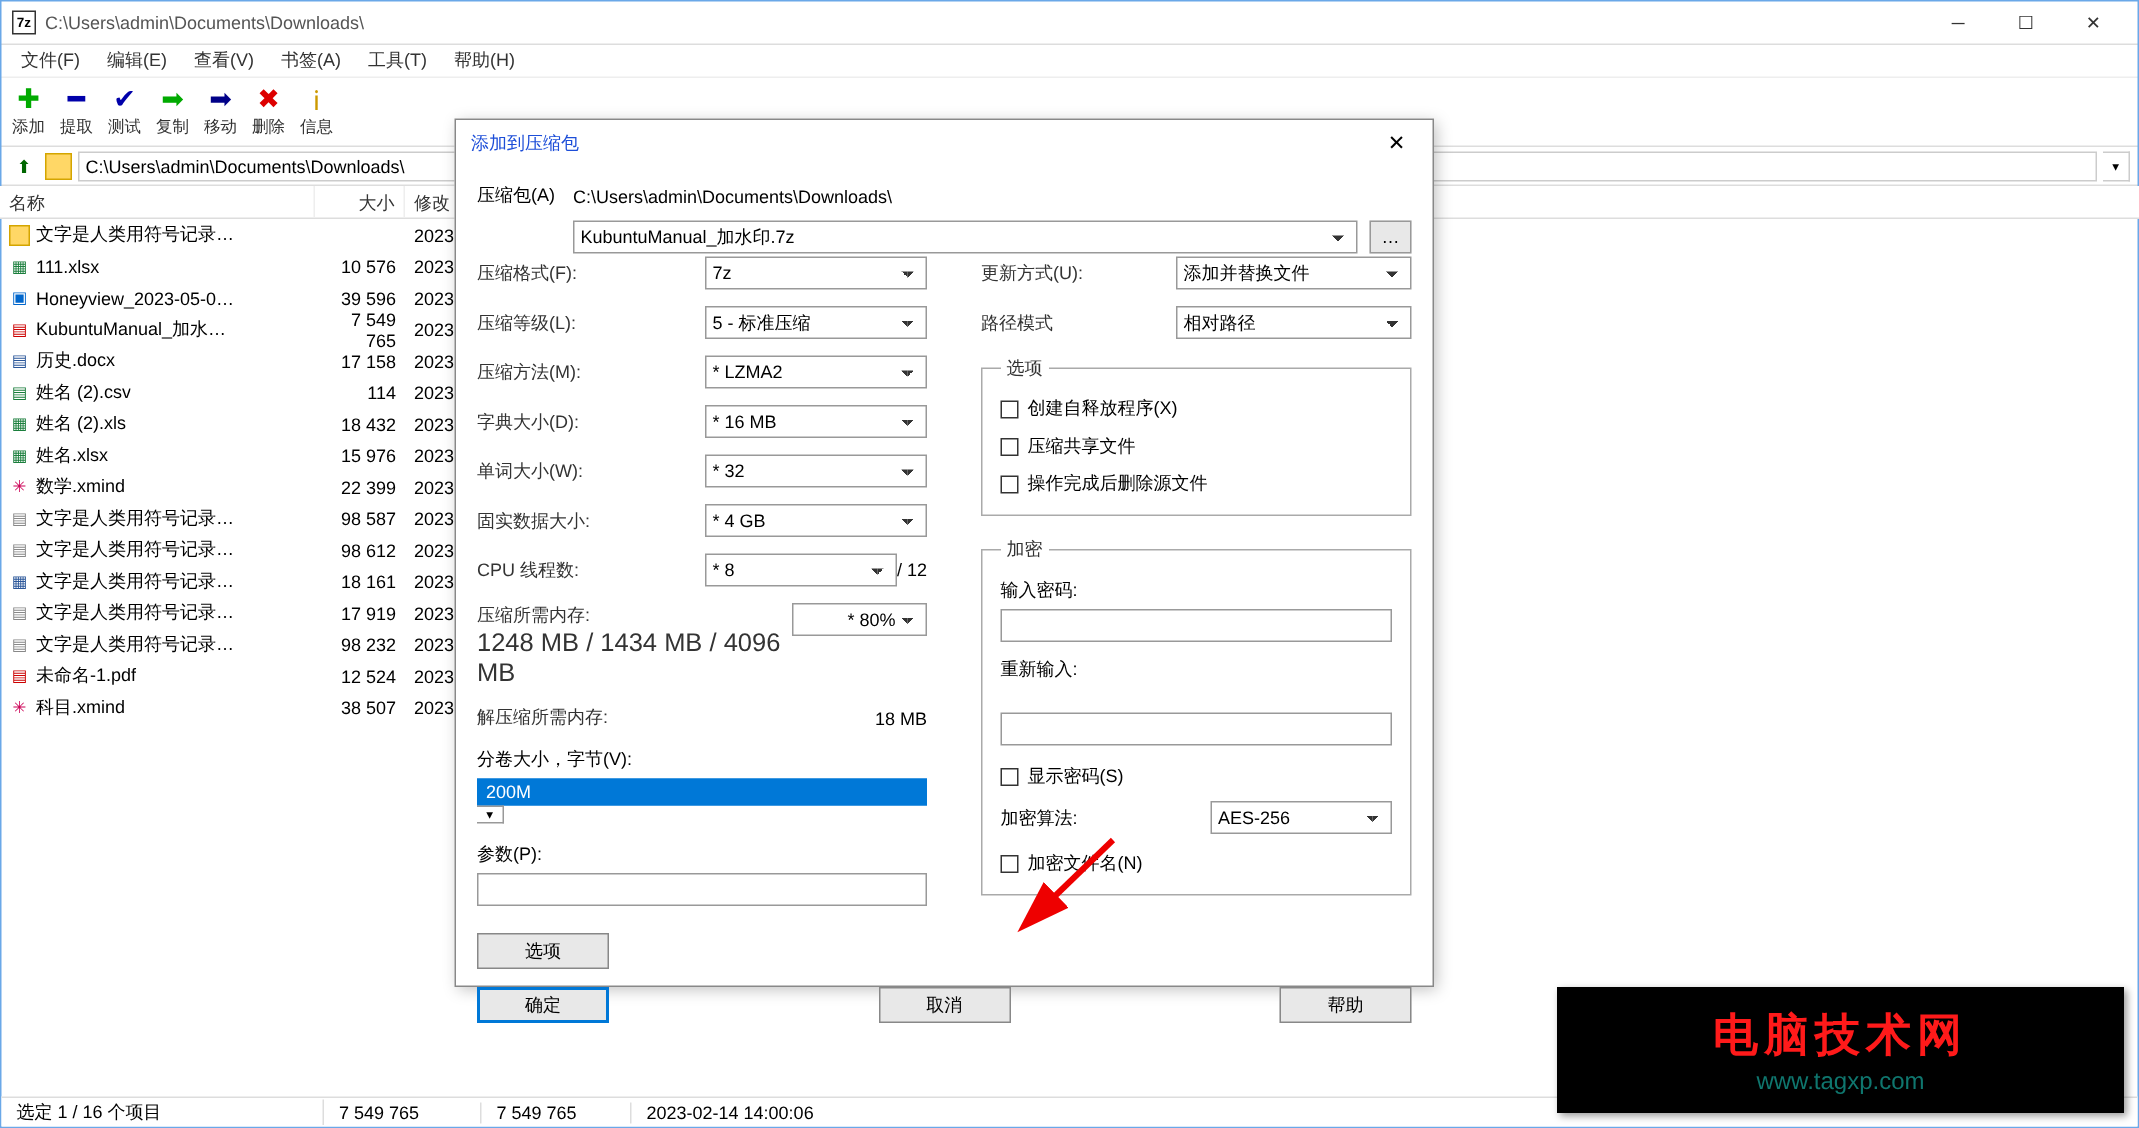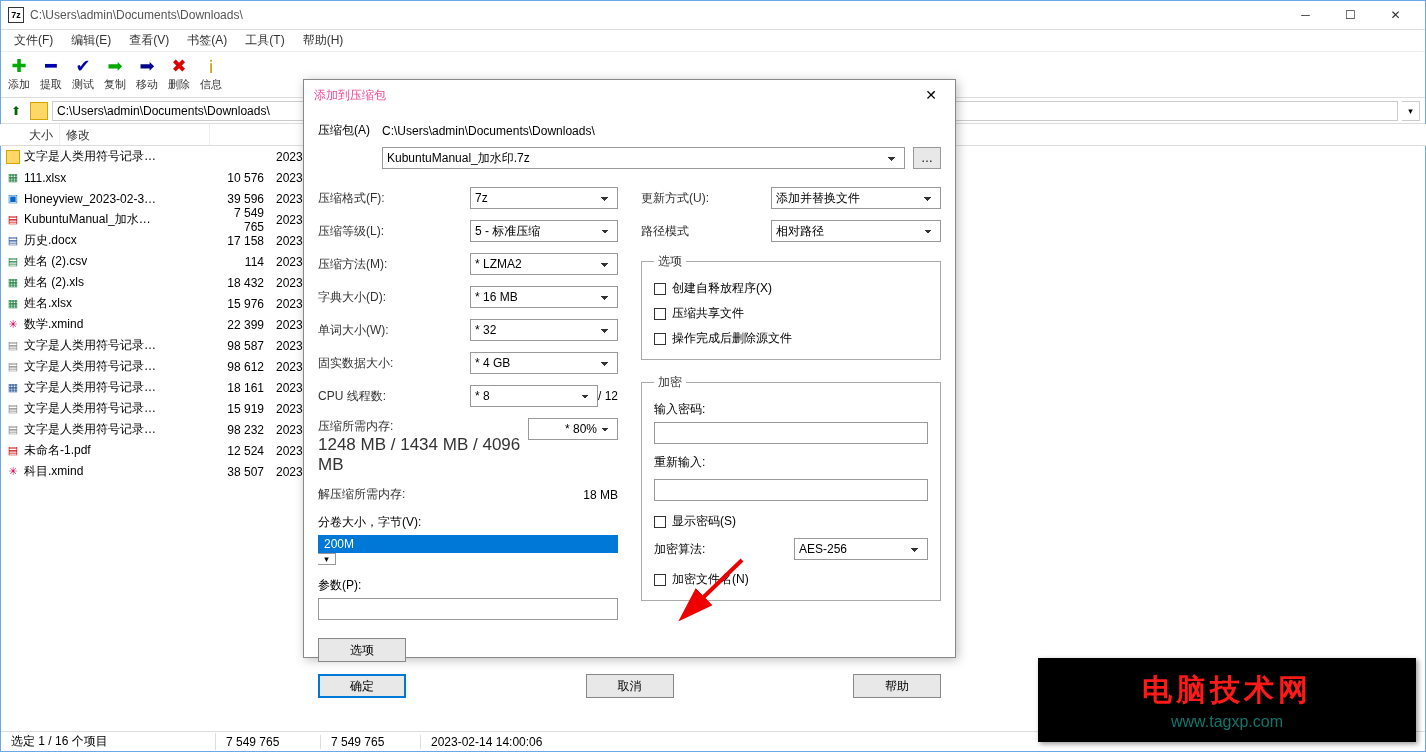--- a/index.html
+++ b/index.html
@@ -39,28 +39,28 @@
 .cell-date { width: 150px; padding-left: 10px; }
 .file-icon { width: 14px; height: 14px; display: inline-flex; align-items: center; justify-content: center; font-size: 11px; flex-shrink: 0; }
 .txt-trunc { white-space: nowrap; overflow: hidden; text-overflow: ellipsis; }
 
 .statusbar { position: absolute; bottom: 1px; left: 1px; right: 1px; height: 20px; display: flex; align-items: center; border-top: 1px solid #ddd; background: #fff; }
 .statusbar .seg { padding: 0 10px; border-right: 1px solid #ddd; min-width: 100px; }
 
 
 .dialog { position: absolute; left: 303px; top: 79px; width: 653px; height: 579px; background: #fff; border: 1px solid #888; box-shadow: 2px 2px 10px rgba(0,0,0,0.25); z-index: 10; }
 .dlg-title { height: 30px; display: flex; align-items: center; padding: 0 10px; }
-.dlg-title .t { flex: 1; color: #ec4899; }
+.dlg-title .t { flex: 1; color: #1d4ed8; }
 .dlg-title .x { width: 28px; height: 22px; display: inline-flex; align-items: center; justify-content: center; cursor: pointer; font-size: 14px; }
 .dlg-body { padding: 12px 14px; }
 .row-flex { display: flex; align-items: center; gap: 8px; margin-bottom: 8px; }
 .dlg-body select, .dlg-body input[type=text] { border: 1px solid #999; height: 22px; padding: 0 4px; font-size: 12px; background: #fff; }
 .dlg-body select { appearance: none; background-image: linear-gradient(45deg,transparent 50%,#333 50%),linear-gradient(135deg,#333 50%,transparent 50%); background-position: calc(100% - 12px) 9px,calc(100% - 8px) 9px; background-size: 4px 4px; background-repeat: no-repeat; padding-right: 20px; }
 .browse-btn { width: 28px; height: 22px; border: 1px solid #999; background: #e8e8e8; display: inline-flex; align-items: center; justify-content: center; cursor: pointer; }
-.two-col { display: flex; gap: 23px; }
+.two-col { display: flex; gap: 36px; }
 .left-col { width: 300px; }
 .right-col { flex: 1; }
 .field-row { display: flex; align-items: center; margin-bottom: 11px; }
 .field-row .fl { width: 152px; color: #333; }
 .field-row select { flex: 1; }
 .small-note { color: #333; font-size: 17px; }
 fieldset { border: 1px solid #aaa; padding: 10px 12px 12px; margin-bottom: 14px; }
 fieldset legend { padding: 0 4px; color: #333; }
 .chk-row { display: flex; align-items: center; gap: 6px; margin-bottom: 8px; }
 .chk { width: 12px; height: 12px; border: 1px solid #333; display: inline-block; flex-shrink: 0; }
@@ -144,20 +144,21 @@
 
 <div class="pathbar">
   <span class="up-icon">⬆</span>
   <span class="folder-icon"></span>
   <input type="text" value="C:\Users\admin\Documents\Downloads\" style="">
   <span class="drop">▾</span>
 </div>
 
 <div class="listview">
   <div class="list-header">
+    <div class="col col-name">名称</div>
     <div class="col col-size">大小</div>
     <div class="col col-date">修改</div>
   </div>
   <div class="list-body" id="file-rows">
       <div class="row">
         <div class="cell cell-name">
           <span class="file-icon" style="background:#ffd766;border:1px solid #d4a500;"></span>
           <span class="txt-trunc">文字是人类用符号记录…</span>
         </div>
         <div class="cell cell-size"></div>
@@ -167,21 +168,21 @@
         <div class="cell cell-name">
           <span class="file-icon" style="color:#1a7e3c;">▦</span>
           <span class="txt-trunc">111.xlsx</span>
         </div>
         <div class="cell cell-size">10 576</div>
         <div class="cell cell-date">2023</div>
       </div>
       <div class="row">
         <div class="cell cell-name">
           <span class="file-icon" style="color:#06c;">▣</span>
-          <span class="txt-trunc">Honeyview_2023-02-3…</span>
+          <span class="txt-trunc">Honeyview_2023-05-0…</span>
         </div>
         <div class="cell cell-size">39 596</div>
         <div class="cell cell-date">2023</div>
       </div>
       <div class="row">
         <div class="cell cell-name">
           <span class="file-icon" style="color:#c00;">▤</span>
           <span class="txt-trunc">KubuntuManual_加水…</span>
         </div>
         <div class="cell cell-size">7 549 765</div>
@@ -249,21 +250,21 @@
           <span class="txt-trunc">文字是人类用符号记录…</span>
         </div>
         <div class="cell cell-size">18 161</div>
         <div class="cell cell-date">2023</div>
       </div>
       <div class="row">
         <div class="cell cell-name">
           <span class="file-icon" style="color:#888;">▤</span>
           <span class="txt-trunc">文字是人类用符号记录…</span>
         </div>
-        <div class="cell cell-size">15 919</div>
+        <div class="cell cell-size">17 919</div>
         <div class="cell cell-date">2023</div>
       </div>
       <div class="row">
         <div class="cell cell-name">
           <span class="file-icon" style="color:#888;">▤</span>
           <span class="txt-trunc">文字是人类用符号记录…</span>
         </div>
         <div class="cell cell-size">98 232</div>
         <div class="cell cell-date">2023</div>
       </div>
@@ -296,21 +297,21 @@
 <div class="dialog">
   <div class="dlg-title">
     <span class="t">添加到压缩包</span>
     <span class="x">✕</span>
   </div>
   <div class="dlg-body">
     <div class="row-flex">
       <span style="width:56px;">压缩包(A)</span>
       <span>C:\Users\admin\Documents\Downloads\</span>
     </div>
-    <div class="row-flex" style="margin-bottom:18px;">
+    <div class="row-flex" style="margin-bottom:2px;">
       <span style="width:56px;"></span>
       <select style="flex:1;"><option>KubuntuManual_加水印.7z</option></select>
       <span class="browse-btn">…</span>
     </div>
 
     <div class="two-col">
       <div class="left-col">
         <div class="field-row">
             <span class="fl">压缩格式(F):</span>
             <select style="width:128px;"><option>7z</option></select>
@@ -381,21 +382,21 @@
           <div class="chk-row" style="margin-bottom:0;">
               <span class="chk"></span>
               <span>操作完成后删除源文件</span>
             </div>
         </fieldset>
 
         <fieldset>
           <legend>加密</legend>
           <div style="margin-bottom:4px;"><span>输入密码:</span></div>
           <input type="text" style="width: 100%; margin-bottom: 10px;">
-          <div style="margin-bottom:8px;"><span>重新输入:</span></div>
+          <div style="margin-bottom:20px;"><span>重新输入:</span></div>
           <input type="text" style="width: 100%; margin-bottom: 12px;">
           <div class="chk-row">
               <span class="chk"></span>
               <span>显示密码(S)</span>
             </div>
           <div class="field-row">
               <span style="width:140px;">加密算法:</span>
               <select style="width:92px;margin-left:auto;"><option>AES-256</option></select>
             </div>
           <div class="chk-row" style="margin-bottom:0;">

